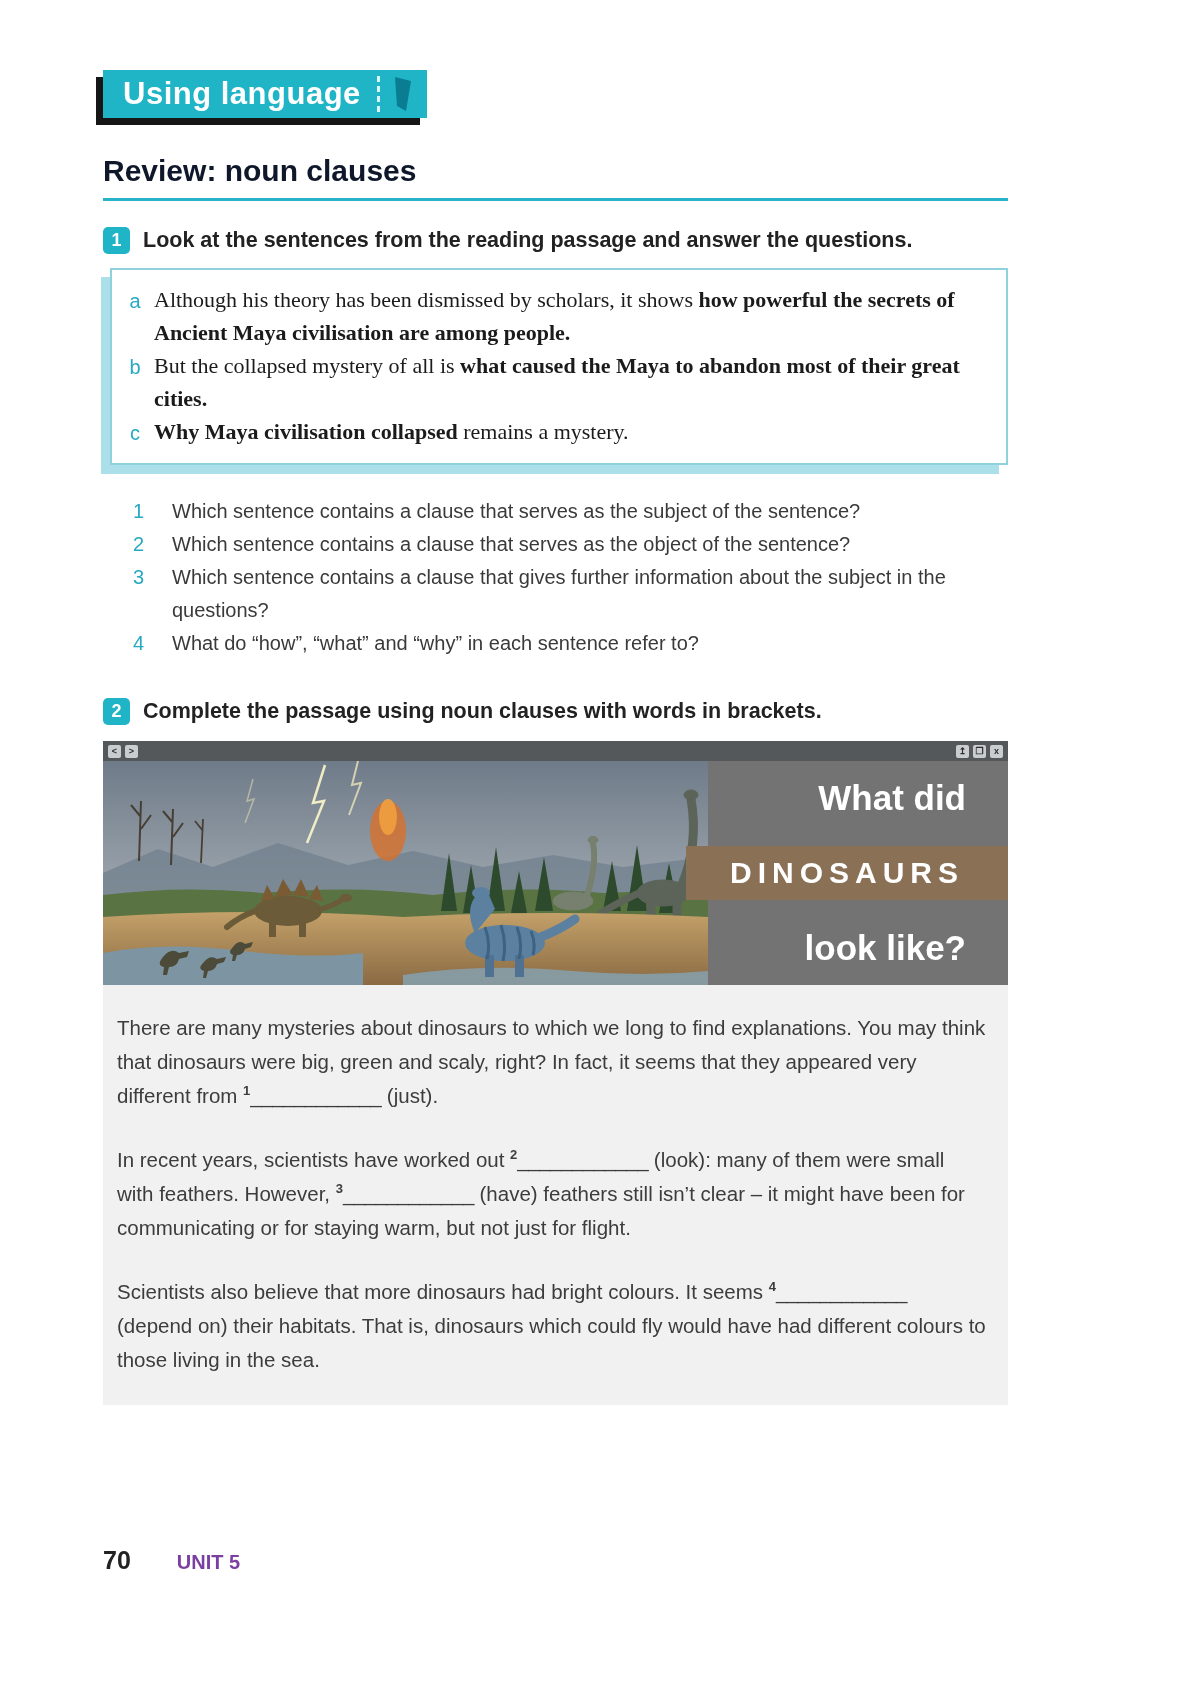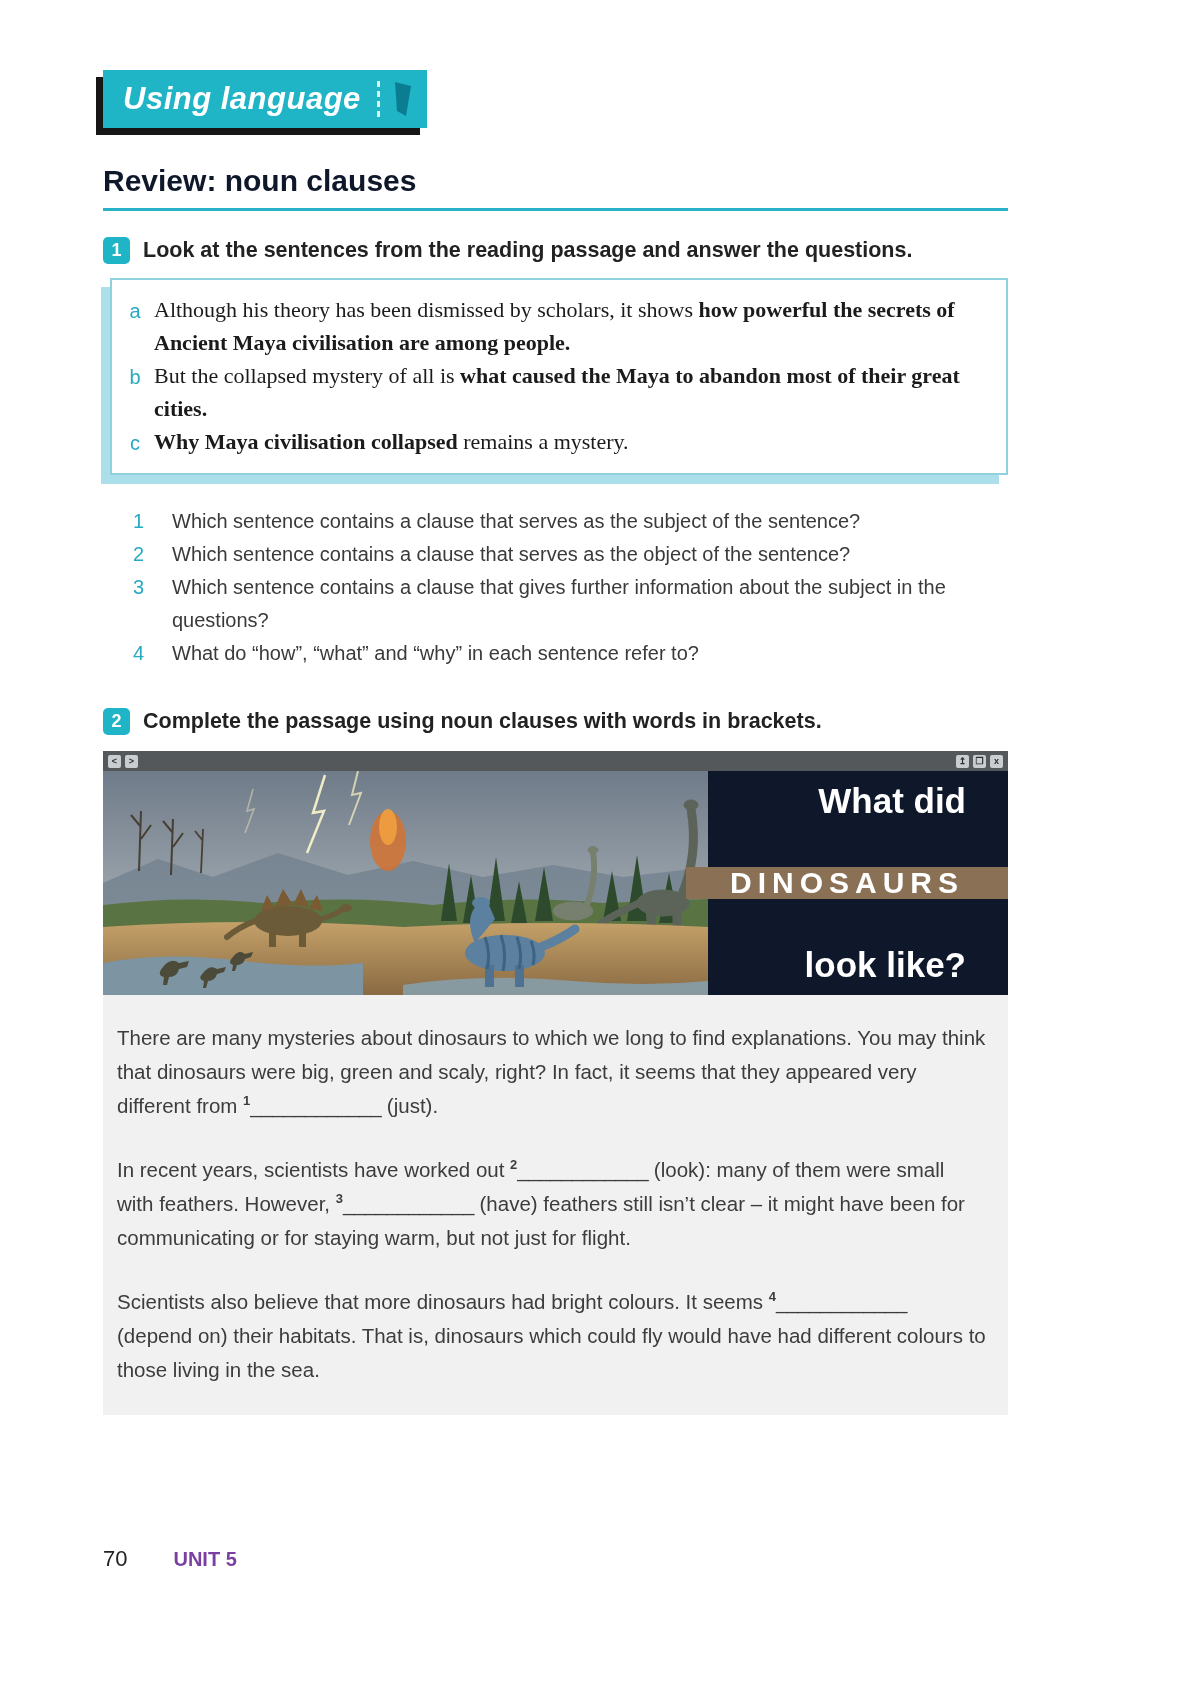--- a/index.html
+++ b/index.html
@@ -7,24 +7,23 @@
   body {
     width:1190px; height:1683px; position:relative;
     font-family:"Liberation Sans", sans-serif;
     overflow:hidden;
   }
   .content { position:absolute; left:103px; top:0; width:905px; }
 
   
   .badge-row { margin-top:70px; }
   .lang-badge {
-    display:inline-flex; align-items:center; height:58px;
+    display:inline-flex; align-items:center; height:48px;
     background:#1fb4c6; padding:0 14px 0 20px;
     box-shadow:-7px 7px 0 #161616;
-    font-style:italic;
   }
   .lang-badge-text { color:#fff; font-size:31px; font-weight:bold; letter-spacing:.5px; }
   .lang-badge-sep { width:0; height:36px; border-left:3px dashed rgba(255,255,255,.85); margin:0 11px 0 16px; }
 
   
   .section-title { margin-top:36px; color:#0f172a; font-size:30px; font-weight:bold; }
   .title-rule { margin-top:10px; height:3px; background:#28b2c8; }
 
   
   .ex-row { display:flex; align-items:flex-start; gap:13px; }
@@ -61,35 +60,35 @@
   .browser { margin-top:14px; }
   .browser-bar { height:20px; background:#54585a; display:flex; align-items:center; padding:0 5px; gap:4px; }
   .nav-icon,.win-icon {
     width:13px; height:13px; background:#c9cdd0; border-radius:2px;
     color:#2c2c2c; font-size:9px; line-height:13px; text-align:center; font-weight:bold;
   }
   .win-icons { margin-left:auto; display:flex; gap:4px; }
   .browser-canvas { display:flex; height:224px; position:relative; }
   .scene-wrap { width:605px; flex:none; position:relative; overflow:hidden; }
   .scene-wrap svg { position:absolute; inset:0; width:100%; height:100%; display:block; }
-  .poster { flex:1; background:#0f172a; display:flex; flex-direction:column; justify-content:space-between; gap:28px; padding:10px 0; }
+  .poster { flex:1; background:#737373; display:flex; flex-direction:column; justify-content:center; gap:28px; padding:10px 0; }
   .poster-line1,.poster-line3 { color:#fff; font-weight:bold; font-size:35px; text-align:right; padding-right:42px; }
-  .poster-band { position:relative; z-index:2; background:#8a7055; margin-left:-22px; height:32px; display:flex; align-items:center; justify-content:center; }
+  .poster-band { position:relative; z-index:2; background:#8a7055; margin-left:-22px; height:54px; display:flex; align-items:center; justify-content:center; }
   .poster-band span { color:#fff; font-weight:bold; font-size:30px; letter-spacing:6px; }
 
   
   .passage-box { background:#f1f1f2; padding:26px 22px 28px 14px; }
   .passage-para { font-size:20.5px; line-height:34px; color:#3c3c3c; margin-bottom:30px; }
   .passage-para:last-child { margin-bottom:0; }
   sup.blank-num { font-size:13px; line-height:0; font-weight:bold; }
   .blank-line { letter-spacing:-.5px; }
 
   
   .footer { position:absolute; left:103px; top:1546px; display:flex; align-items:baseline; gap:46px; }
-  .page-num { font-size:22px; font-weight:normal; color:#222; }
+  .page-num { font-size:25px; font-weight:bold; color:#222; }
   .unit-label { font-size:20px; font-weight:bold; color:#7b3fa2; }
 </style>
 </head>
 <body>
 
 <div class="content">
 
   <div class="badge-row">
     <div class="lang-badge">
       <span class="lang-badge-text">Using language</span>

